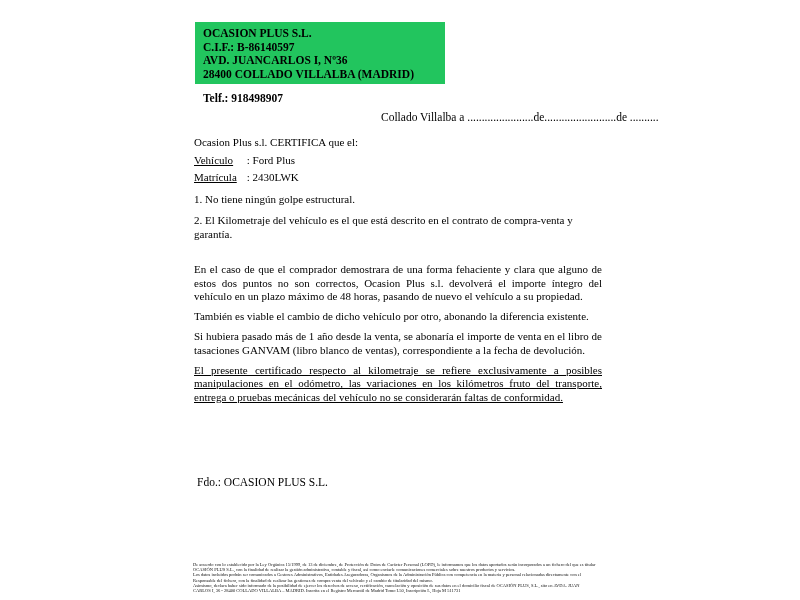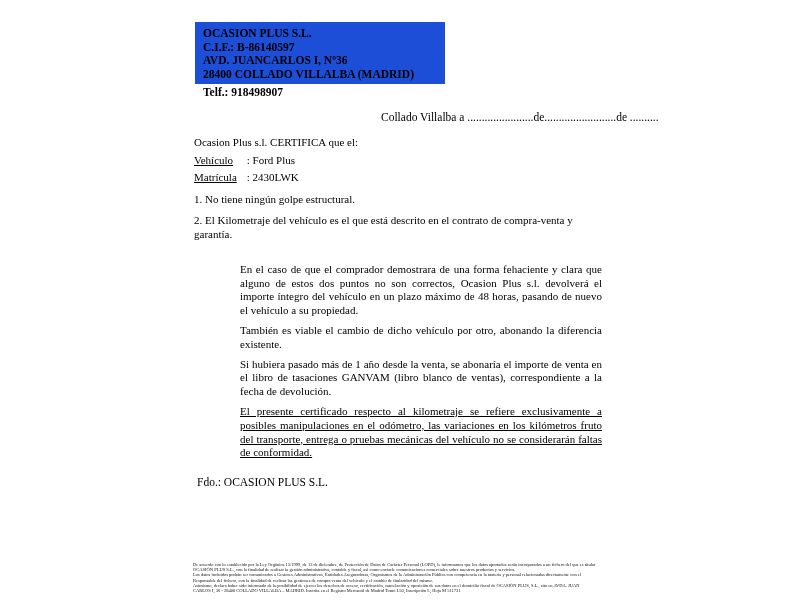--- a/index.html
+++ b/index.html
@@ -18,31 +18,31 @@
   }
 
   
   .letterhead {
     position: absolute;
     left: 195px;
     top: 22px;
     width: 250px;
   }
   .letterhead-box {
-    background: #1d4ed8;
+    background: #22c55e;
     padding: 5px 8px 3px 8px;
   }
   .letterhead-box .lh-line,
   .lh-phone {
     font-weight: bold;
     font-size: 11.5px;
     line-height: 13.5px;
     white-space: nowrap;
   }
-  .lh-phone { padding: 2px 0 0 8px; }
+  .lh-phone { padding: 8px 0 0 8px; }
 
   
   .date-line {
     position: absolute;
     left: 381px;
     top: 111px;
     font-size: 11.5px;
     white-space: nowrap;
     text-align: right;
   }
@@ -58,21 +58,21 @@
   }
   .certify-intro { margin-bottom: 4px; }
   .veh-line { margin-top: 3px; }
   .veh-label {
     display: inline-block;
     width: 50px;
     text-decoration: underline;
   }
   .point-1 { margin-top: 9px; }
   .point-2 { margin-top: 7px; }
-  .para { text-align: justify; margin-left: 46px; }
+  .para { text-align: justify; }
   .para-1 { margin-top: 21px; }
   .para-2 { margin-top: 6px; }
   .para-3 { margin-top: 6px; }
   .para-4 { margin-top: 6px; text-decoration: underline; }
 
   
   .signature {
     position: absolute;
     left: 197px;
     top: 476px;

